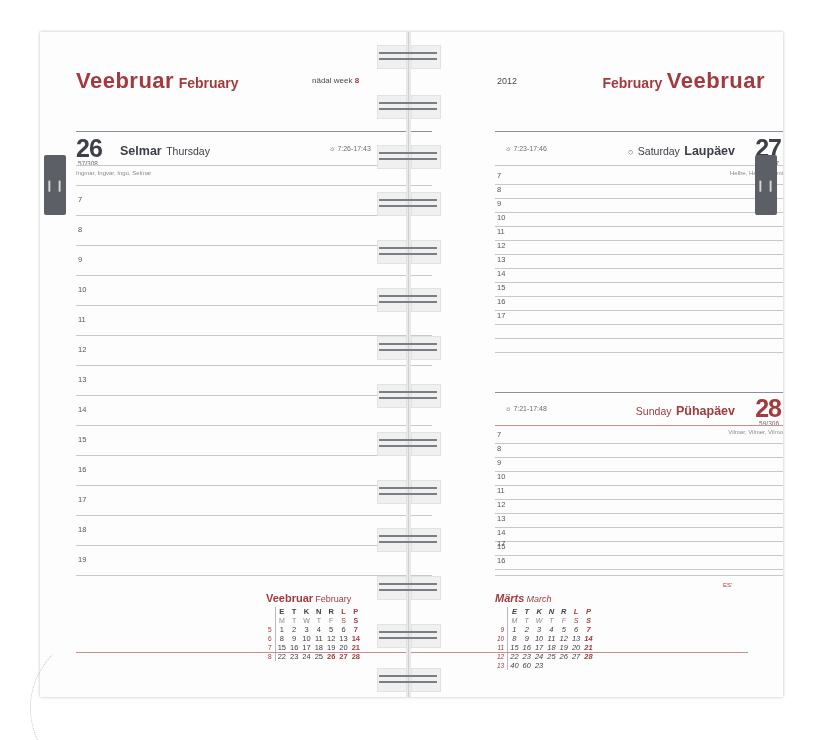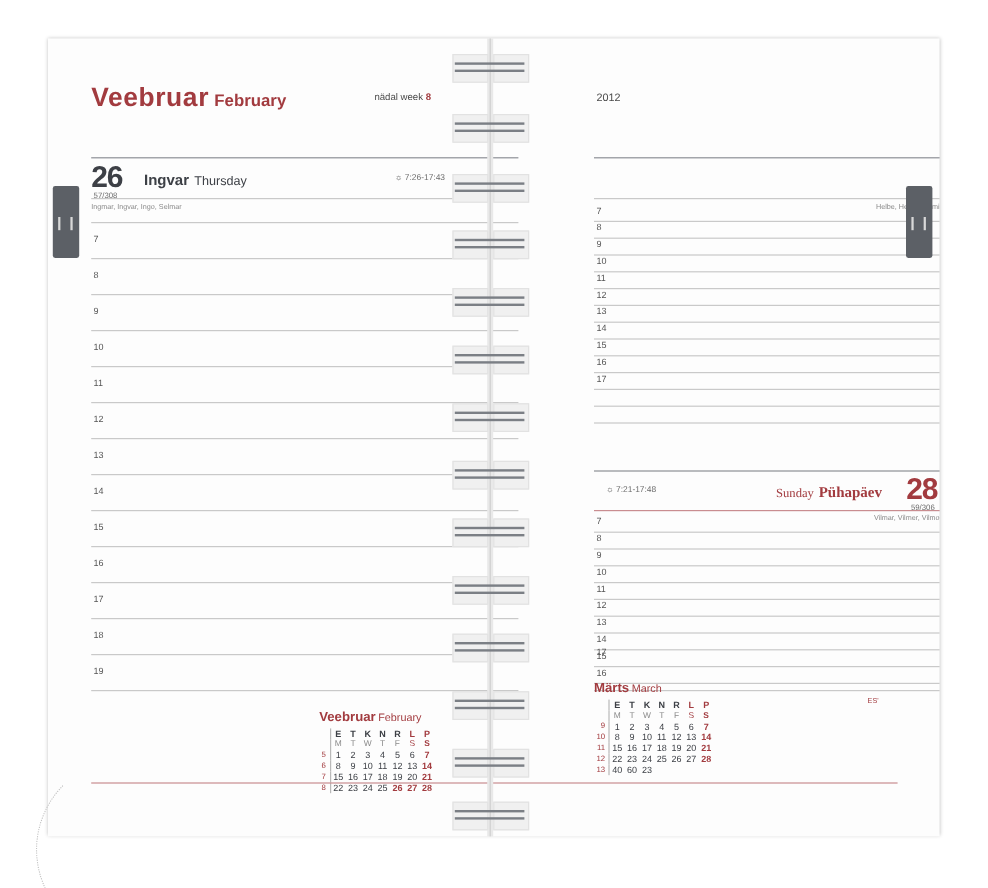--- a/index.html
+++ b/index.html
@@ -101,21 +101,21 @@
 
       <div class="week-label">
         <span>nädal week</span>
         <b>8</b>
       </div>
 
       <div class="dayhead" style="left:36px;top:104px;width:356px;">
         <div class="bigday" style="left:0;top:-2px;">26</div>
         <div class="dnum" style="left:2px;top:24px;">57/308</div>
         <div style="position:absolute;left:44px;top:5px;">
-          <span class="dname-est">Ingvar</span>
+          <span class="dname-est">Selmar</span>
           <span class="dname-eng">Thursday</span>
         </div>
         <div class="sun" style="position:absolute;left:253px;top:9px;">
           <span>☼</span>
           <span class="g">7:26-17:43</span>
         </div>
       </div>
       <div class="rule dark" style="left:36px;top:99px;width:356px;"></div>
       <div class="rule" style="left:36px;top:133px;width:356px;"></div>
       <div class="names" style="position:absolute;left:36px;top:138px;">Ingmar, Ingvar, Ingo, Selmar</div>
@@ -220,22 +220,39 @@
         </tbody>
           </table>
       </div>
 
     </div>
 
     <div class="half-page right-page">
 
       <div class="year-label">2012</div>
 
+      <div class="month-right">
+        <span class="eng">February</span>
+        <span class="est">Veebruar</span>
+      </div>
 
       <div class="rule dark" style="left:38px;top:99px;width:288px;"></div>
+      <div class="dayhead" style="left:38px;top:104px;width:288px;">
+        <div class="sun" style="position:absolute;left:10px;top:9px;">
+          <span>☼</span>
+          <span class="g">7:23-17:46</span>
+        </div>
+        <div style="position:absolute;right:48px;top:5px;text-align:right;white-space:nowrap;">
+          <span style="font-size:9px;color:#5a5a5a;">○</span>
+          <span class="dname-eng">Saturday</span>
+          <span class="dname-est">Laupäev</span>
+        </div>
+        <div class="bigday" style="right:2px;top:-2px;">27</div>
+        <div class="dnum" style="right:4px;top:24px;">58/307</div>
+      </div>
       <div class="rule" style="left:38px;top:133px;width:288px;"></div>
       <div class="names" style="position:absolute;right:0px;top:138px;text-align:right;width:326px;">Helbe, Helve, Helmi</div>
 
       <div>
         <div class="hourlabel" style="left:40px;top:139px;">7</div>
         <div class="rule" style="left:38px;top:152px;width:288px;"></div>
         <div class="hourlabel" style="left:40px;top:153px;">8</div>
         <div class="rule" style="left:38px;top:166px;width:288px;"></div>
         <div class="hourlabel" style="left:40px;top:167px;">9</div>
         <div class="rule" style="left:38px;top:180px;width:288px;"></div>
@@ -258,21 +275,21 @@
         <div class="rule" style="left:38px;top:306px;width:288px;"></div>
         <div class="rule" style="left:38px;top:320px;width:288px;"></div>
       </div>
 
       <div class="rule dark" style="left:38px;top:360px;width:288px;"></div>
       <div class="dayhead" style="left:38px;top:364px;width:288px;">
         <div class="sun" style="position:absolute;left:10px;top:9px;">
           <span>☼</span>
           <span class="g">7:21-17:48</span>
         </div>
-        <div style="position:absolute;right:48px;top:5px;text-align:center;white-space:nowrap;font-family:Liberation Serif, serif;">
+        <div style="position:absolute;right:48px;top:5px;text-align:center;white-space:nowrap;">
           <span class="dname-eng red">Sunday</span>
           <span class="dname-est red">Pühapäev</span>
         </div>
         <div class="bigday red" style="right:2px;top:-2px;">28</div>
         <div class="dnum" style="right:4px;top:24px;">59/306</div>
       </div>
       <div class="rule red" style="left:38px;top:393px;width:288px;"></div>
       <div class="names" style="position:absolute;right:0px;top:397px;text-align:right;width:326px;">Vilmar, Vilmer, Vilmo</div>
 
       <div>
@@ -295,21 +312,21 @@
         <div class="hourlabel" style="left:40px;top:510px;">15</div>
         <div class="rule" style="left:38px;top:523px;width:288px;"></div>
         <div class="hourlabel" style="left:40px;top:524px;">16</div>
         <div class="rule" style="left:38px;top:537px;width:288px;"></div>
         <div class="hourlabel" style="left:40px;top:507px;">17</div>
         <div class="rule" style="left:38px;top:543px;width:288px;"></div>
       </div>
 
       <div class="es-mark" style="left:266px;top:550px;">ES'</div>
 
-      <div class="mini" style="left:38px;top:536px;">
+      <div class="mini" style="left:38px;top:560px;font-style:italic;">
         <div class="title">
           <span class="est">Märts</span>
           <span class="eng">March</span>
         </div>
         <table>
           <tbody>
               <tr>
             <td class="wk"></td>
             <td class="hd-e vsep">E</td>
             <td class="hd-e">T</td>

